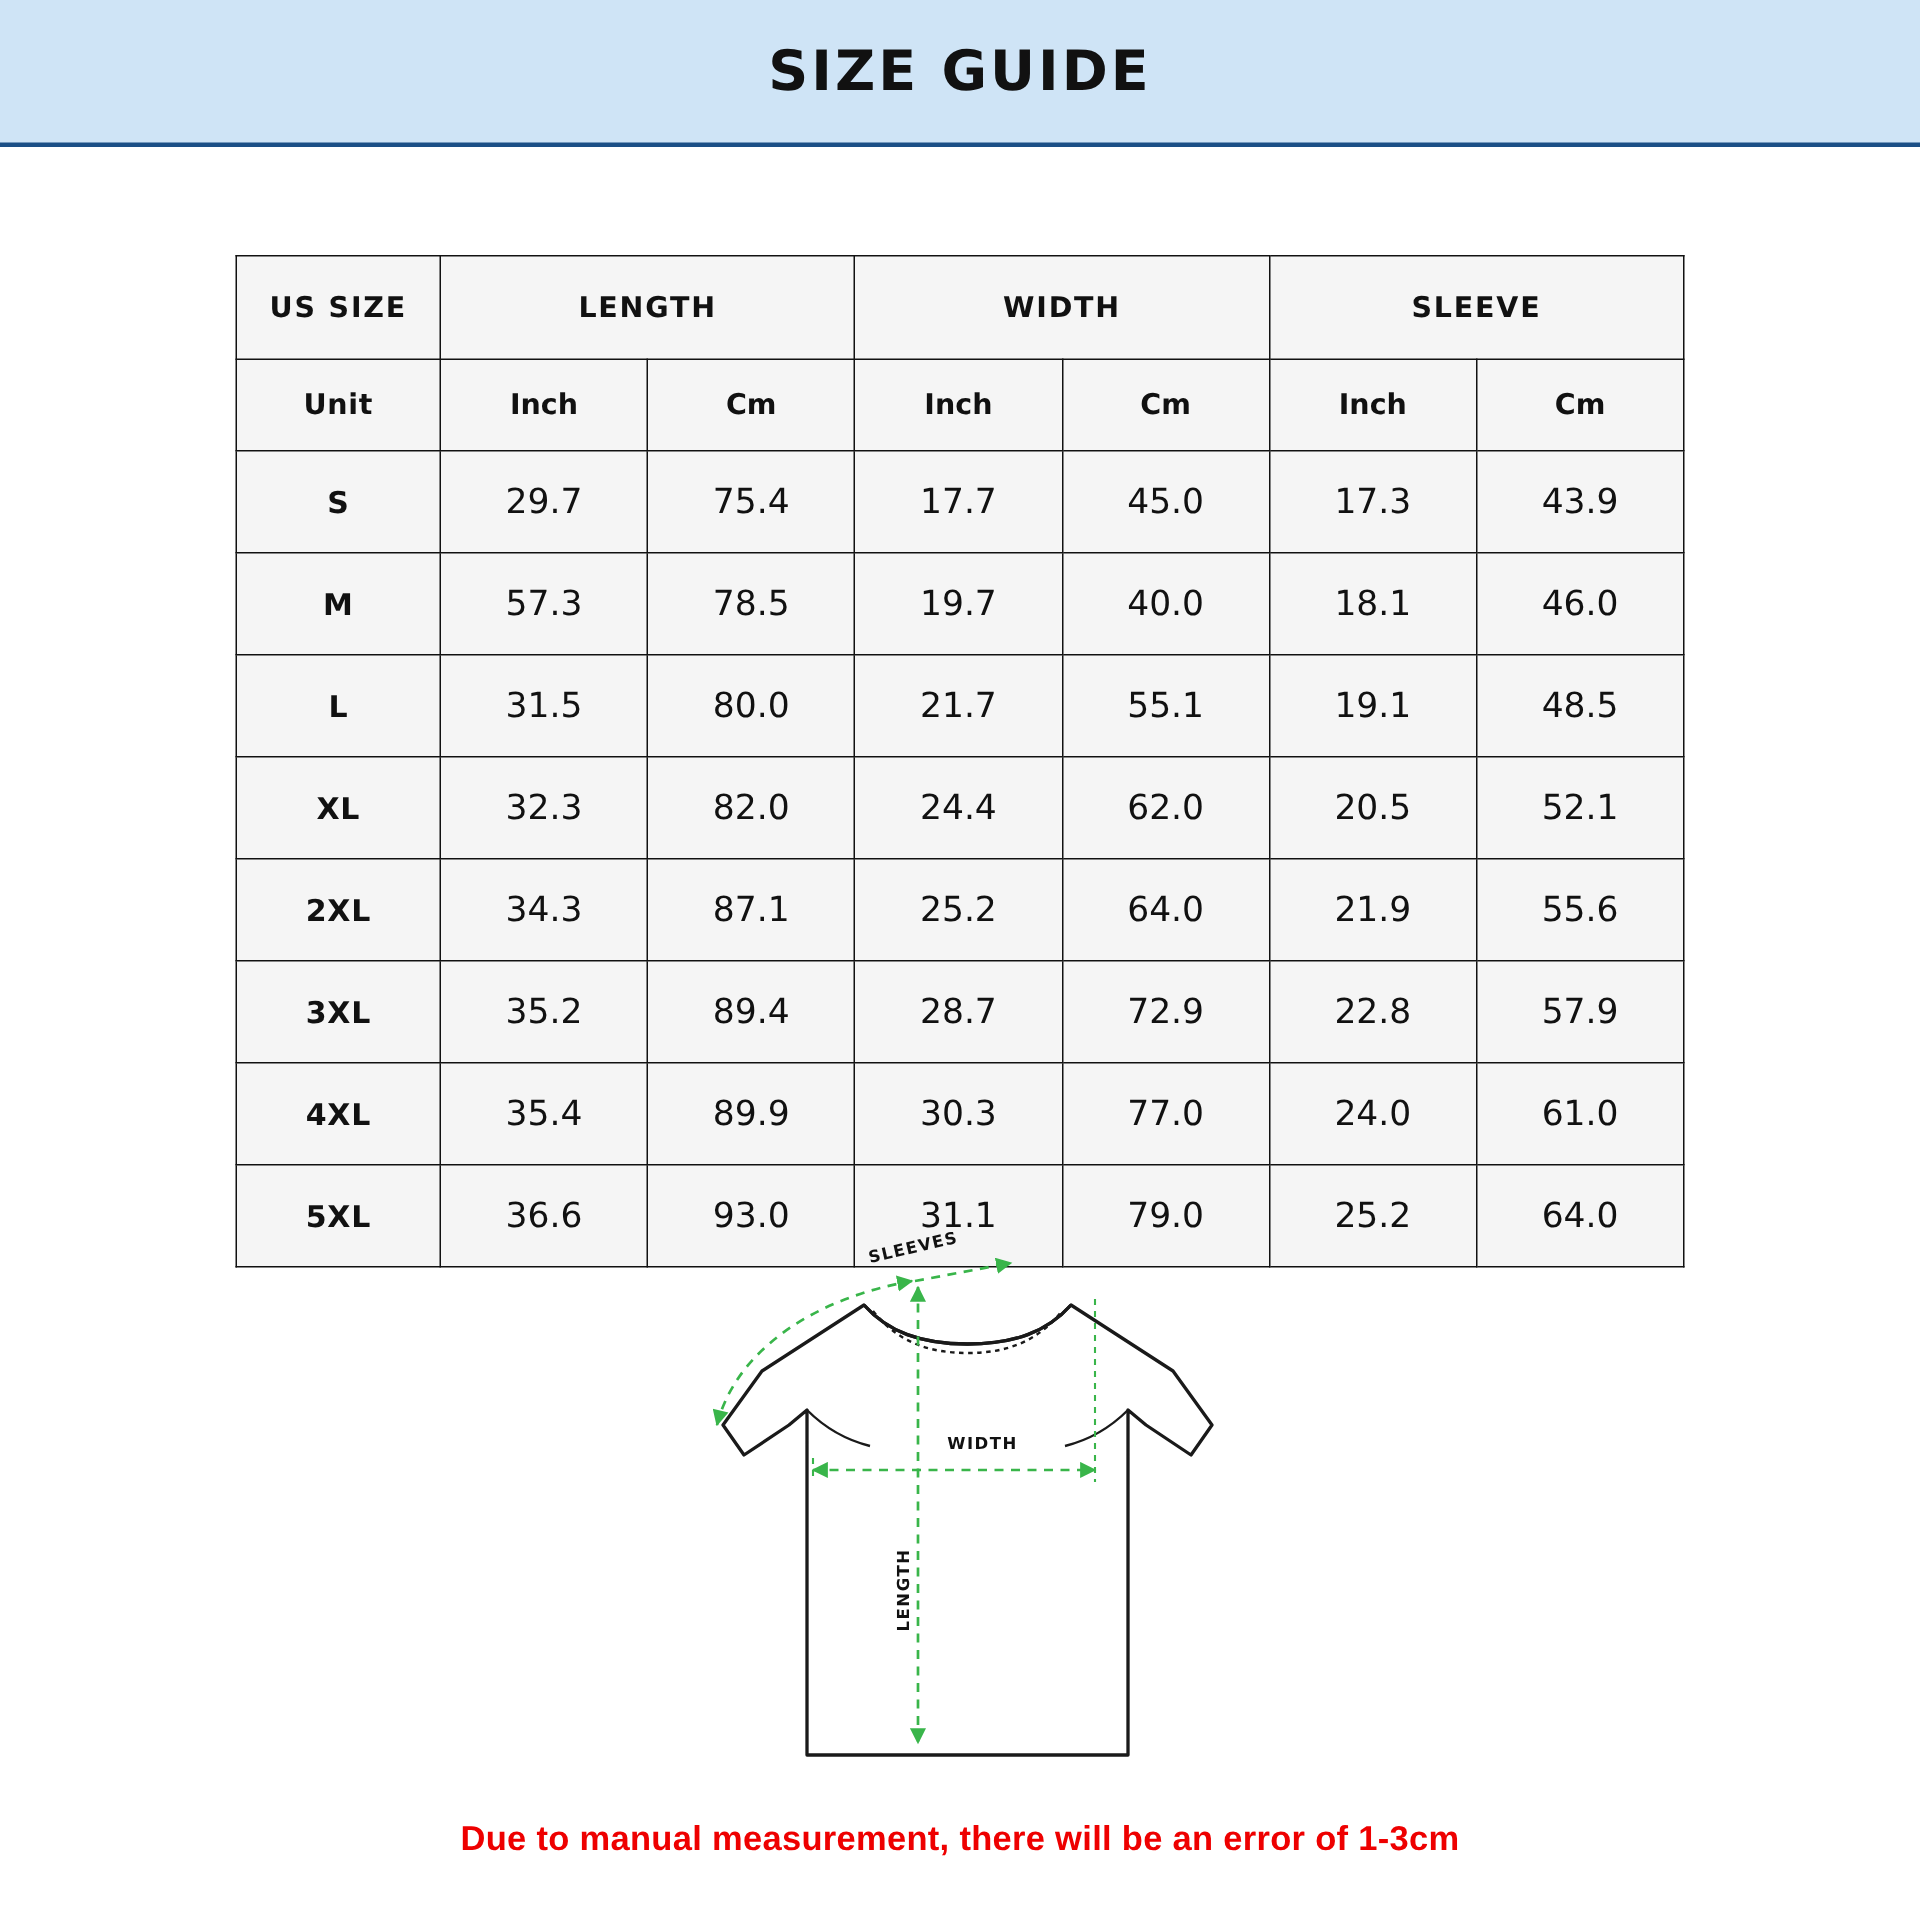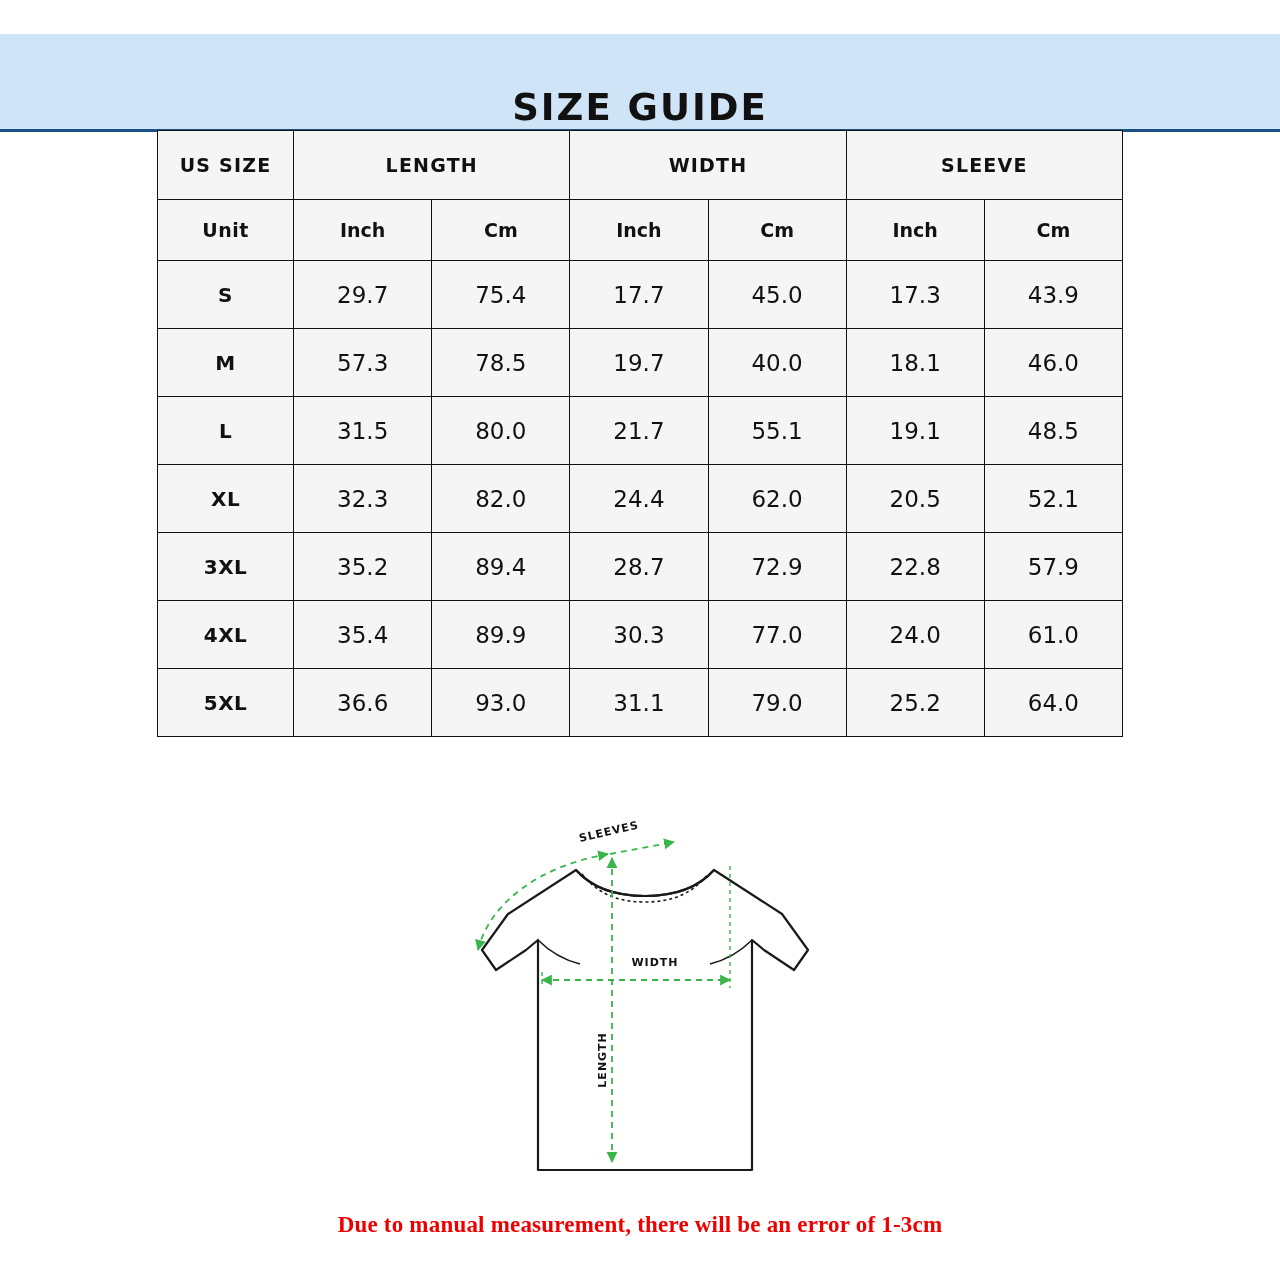--- a/index.html
+++ b/index.html
@@ -20,43 +20,43 @@
   .header-band {
     position: absolute;
     left: 0;
     top: 0;
     width: 1280px;
     height: 98px;
     background: #cfe4f6;
     border-bottom: 3px solid #1b4f86;
     box-sizing: border-box;
     display: flex;
-    align-items: flex-end;
+    align-items: center;
     justify-content: center;
-    margin-top: 34px;
   }
   .header-title {
     font-size: 37px;
     font-weight: bold;
     letter-spacing: 2px;
     color: #111111;
     font-family: "DejaVu Sans", sans-serif;
   }
 
   
   .table-wrap {
     position: absolute;
     left: 157px;
     top: 130px;
     width: 966px;
   }
   table.size-table {
     border-collapse: collapse;
     width: 100%;
     table-layout: fixed;
+    margin-top: 40px;
   }
   table.size-table td,
   table.size-table th {
     border: 1px solid #111111;
     text-align: center;
     vertical-align: middle;
     background: #f5f5f5;
     font-family: "DejaVu Sans", sans-serif;
   }
   .head-row th {
@@ -101,21 +101,21 @@
   
   .footer-note {
     position: absolute;
     left: 0;
     top: 1212px;
     width: 1280px;
     text-align: center;
     color: #ee0000;
     font-size: 23px;
     font-weight: bold;
-    font-family: Liberation Serif, serif;
+    font-family: Liberation Sans, sans-serif;
     letter-spacing: 0.2px;
   }
 </style>
 </head>
 <body>
 
 <div class="header-band">
   <div class="header-title">SIZE GUIDE</div>
 </div>
 
@@ -176,20 +176,29 @@
         <td>48.5</td>
       </tr>
       <tr class="data-row">
         <td class="size-col">XL</td>
         <td>32.3</td>
         <td>82.0</td>
         <td>24.4</td>
         <td>62.0</td>
         <td>20.5</td>
         <td>52.1</td>
+      </tr>
+      <tr class="data-row">
+        <td class="size-col">2XL</td>
+        <td>34.3</td>
+        <td>87.1</td>
+        <td>25.2</td>
+        <td>64.0</td>
+        <td>21.9</td>
+        <td>55.6</td>
       </tr>
       <tr class="data-row">
         <td class="size-col">3XL</td>
         <td>35.2</td>
         <td>89.4</td>
         <td>28.7</td>
         <td>72.9</td>
         <td>22.8</td>
         <td>57.9</td>
       </tr>

